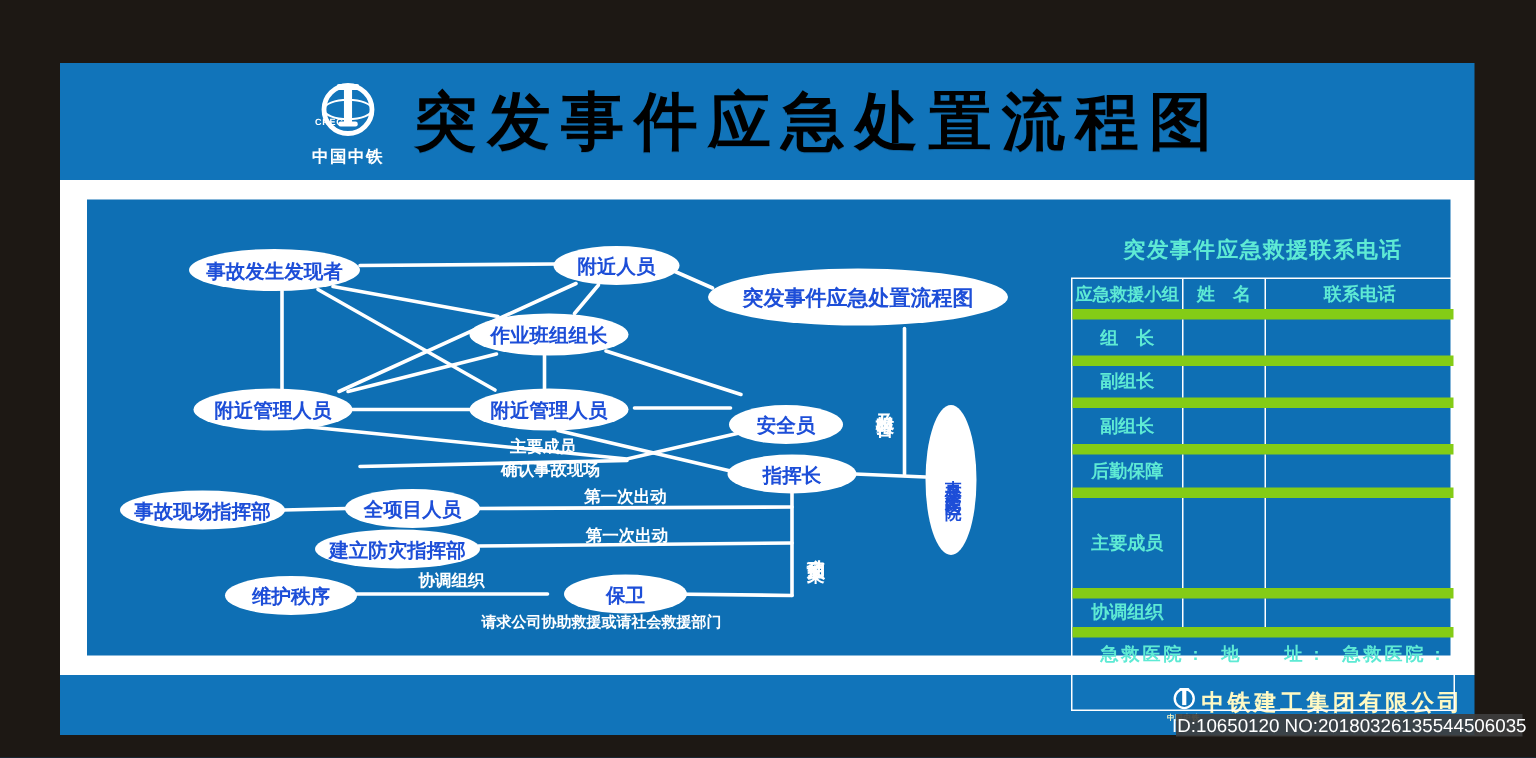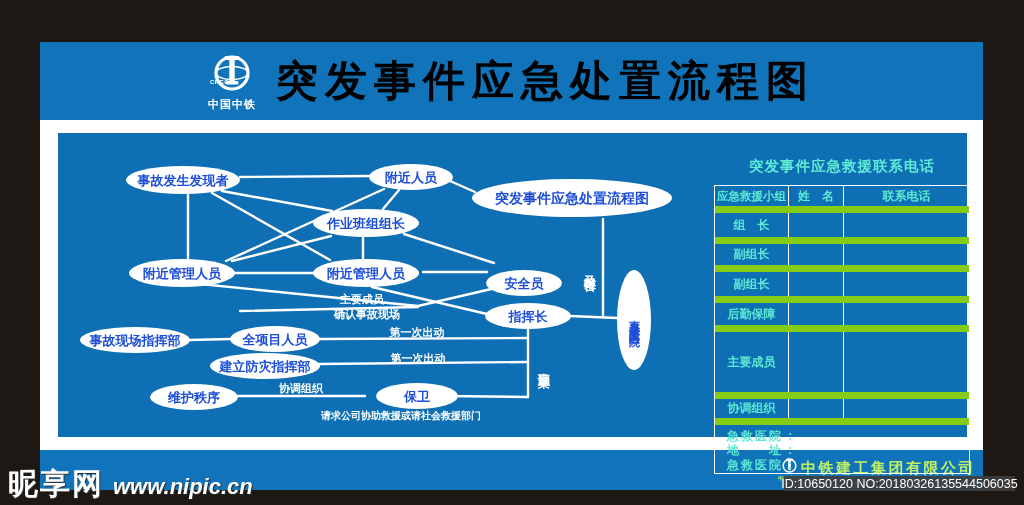--- a/index.html
+++ b/index.html
@@ -31,25 +31,25 @@
   .contact{position:absolute;left:656px;top:24px;width:256px;z-index:4;color:#5eead4;}
   .contact-title{text-align:center;font-size:14.5px;font-weight:bold;letter-spacing:1px;margin:0 0 9px 0;}
   .rt-table{border:1px solid #fff;}
   .rt-hrow,.rt-row{display:flex;border-bottom:7px solid #84cc16;}
   .rt-cell{display:flex;align-items:center;justify-content:center;font-weight:bold;font-size:12px;}
   .c1{width:73px;border-right:1px solid #fff;}
   .c2{width:54px;border-right:1px solid #fff;}
   .c3{flex:1;}
   .rt-hrow{height:20px;}
   .rt-hrow .c1{font-size:11.5px;}
-  .rt-notes{padding:4px 0 4px 12px;display:flex;flex-direction:column;justify-content:space-around;height:40px;}
+  .rt-notes{padding:4px 0 4px 12px;display:flex;flex-direction:row;justify-content:space-around;height:40px;}
   .rt-note{font-size:12px;font-weight:bold;letter-spacing:2px;line-height:1.2;}
   
   .footer-band{position:absolute;left:40px;top:450px;width:943px;height:40px;background:#1174ba;}
-  .footer-brand{position:absolute;left:738px;top:7px;display:flex;align-items:flex-start;gap:1px;color:#bef264;}
+  .footer-brand{position:absolute;left:738px;top:7px;display:flex;align-items:flex-start;gap:1px;color:#fef9c3;}
   .footer-logo-wrap{display:flex;flex-direction:column;align-items:center;}
   .footer-logo-label{font-size:5px;font-weight:bold;letter-spacing:.5px;margin-top:-1px;}
   .footer-company{font-size:15px;font-weight:bold;letter-spacing:2.5px;white-space:nowrap;margin-top:2px;}
   
   .id-box{position:absolute;left:784px;top:476px;width:231px;height:15px;background:rgba(62,62,62,.92);
           color:#fff;font-size:12.5px;display:flex;align-items:center;justify-content:center;
           white-space:nowrap;z-index:8;}
   .watermark{position:absolute;left:8px;top:464px;z-index:9;display:flex;align-items:baseline;gap:9px;color:#fff;}
   .wm-site{font-size:30px;font-weight:900;letter-spacing:2px;text-shadow:1px 1px 0 #2a2a2a;}
   .wm-url{font-size:22px;font-weight:bold;font-style:italic;text-shadow:1px 1px 0 #2a2a2a;}
@@ -186,18 +186,14 @@
           <rect x="20.5" y="5" width="7" height="28" fill="#ffffff"></rect>
           <rect x="15.5" y="4" width="17" height="5" rx="2" fill="#ffffff"></rect>
         </svg>
         <span class="footer-logo-label">中国中铁</span>
       </div>
       <span class="footer-company">中铁建工集团有限公司</span>
     </div>
   </div>
 
   <div class="id-box">ID:10650120 NO:20180326135544506035</div>
-  <div class="watermark">
-    <span class="wm-site">昵享网</span>
-    <span class="wm-url">www.nipic.cn</span>
-  </div>
 
 </div>
 
 </body></html>

